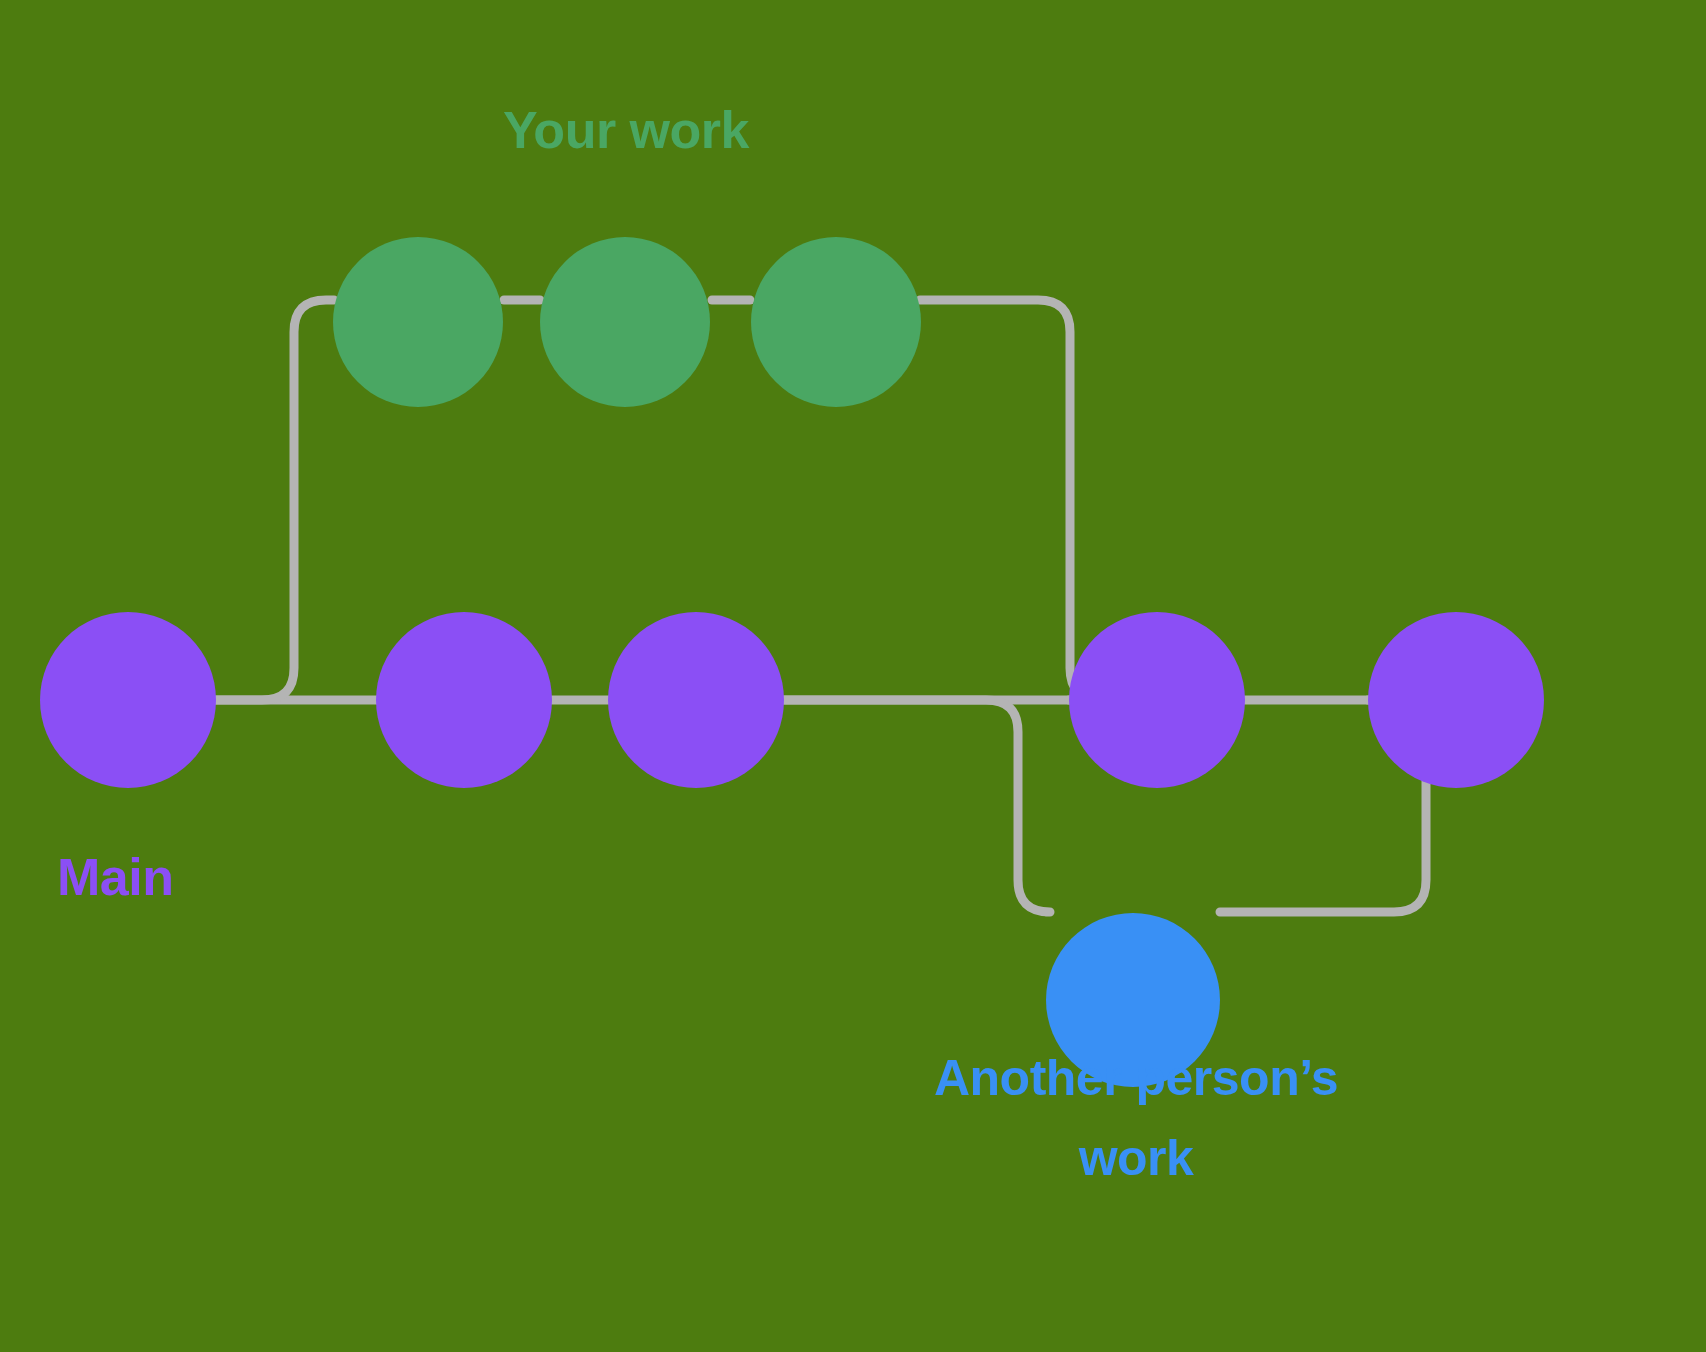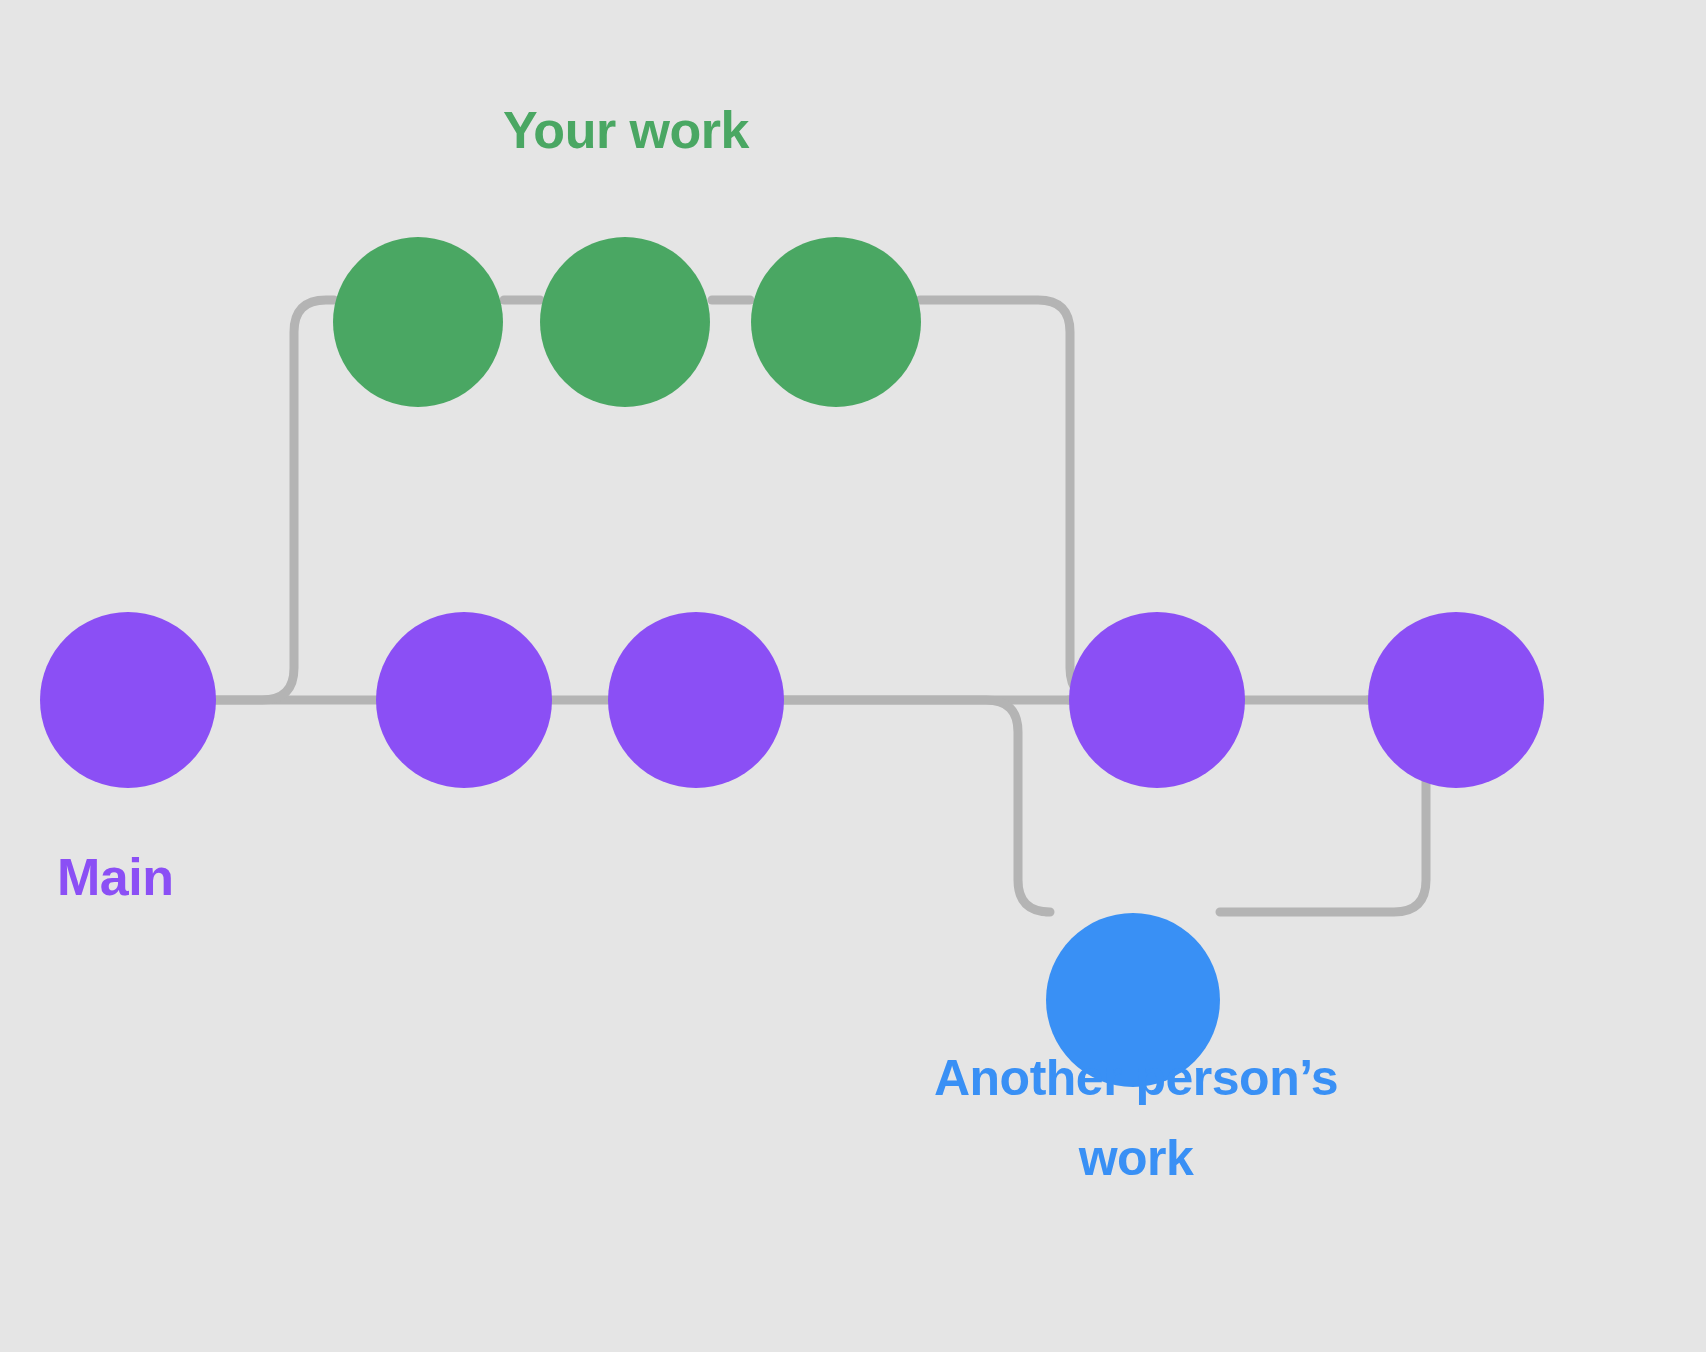--- a/index.html
+++ b/index.html
@@ -7,21 +7,21 @@
     padding: 0;
     background: #ffffff;
   }
   body {
     font-family: "Liberation Sans", sans-serif;
   }
   #stage {
     position: relative;
     width: 1706px;
     height: 1352px;
-    background: #e5e5e5;
+    background: #4d7c0f;
     overflow: hidden;
   }
   #git-svg {
     position: absolute;
     left: 0;
     top: 0;
     width: 1706px;
     height: 1352px;
     display: block;
   }

